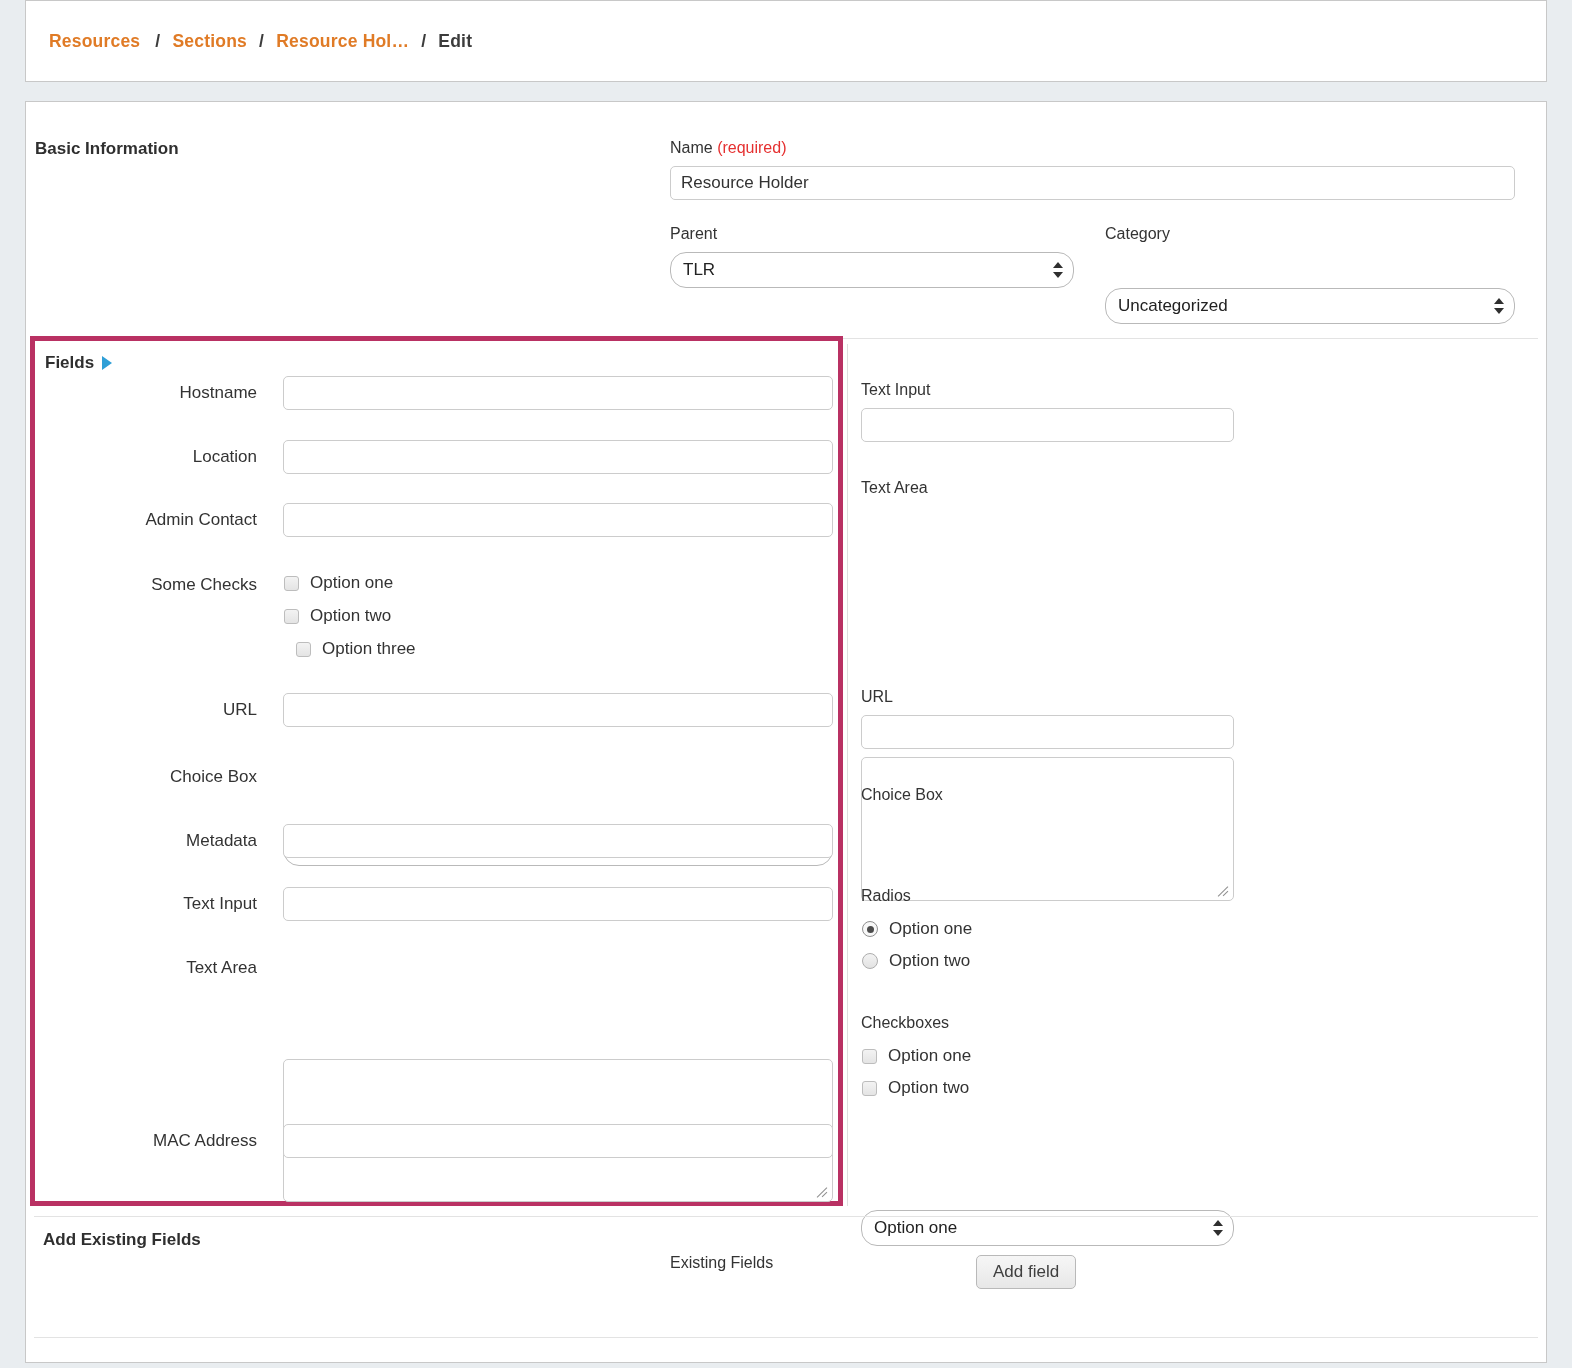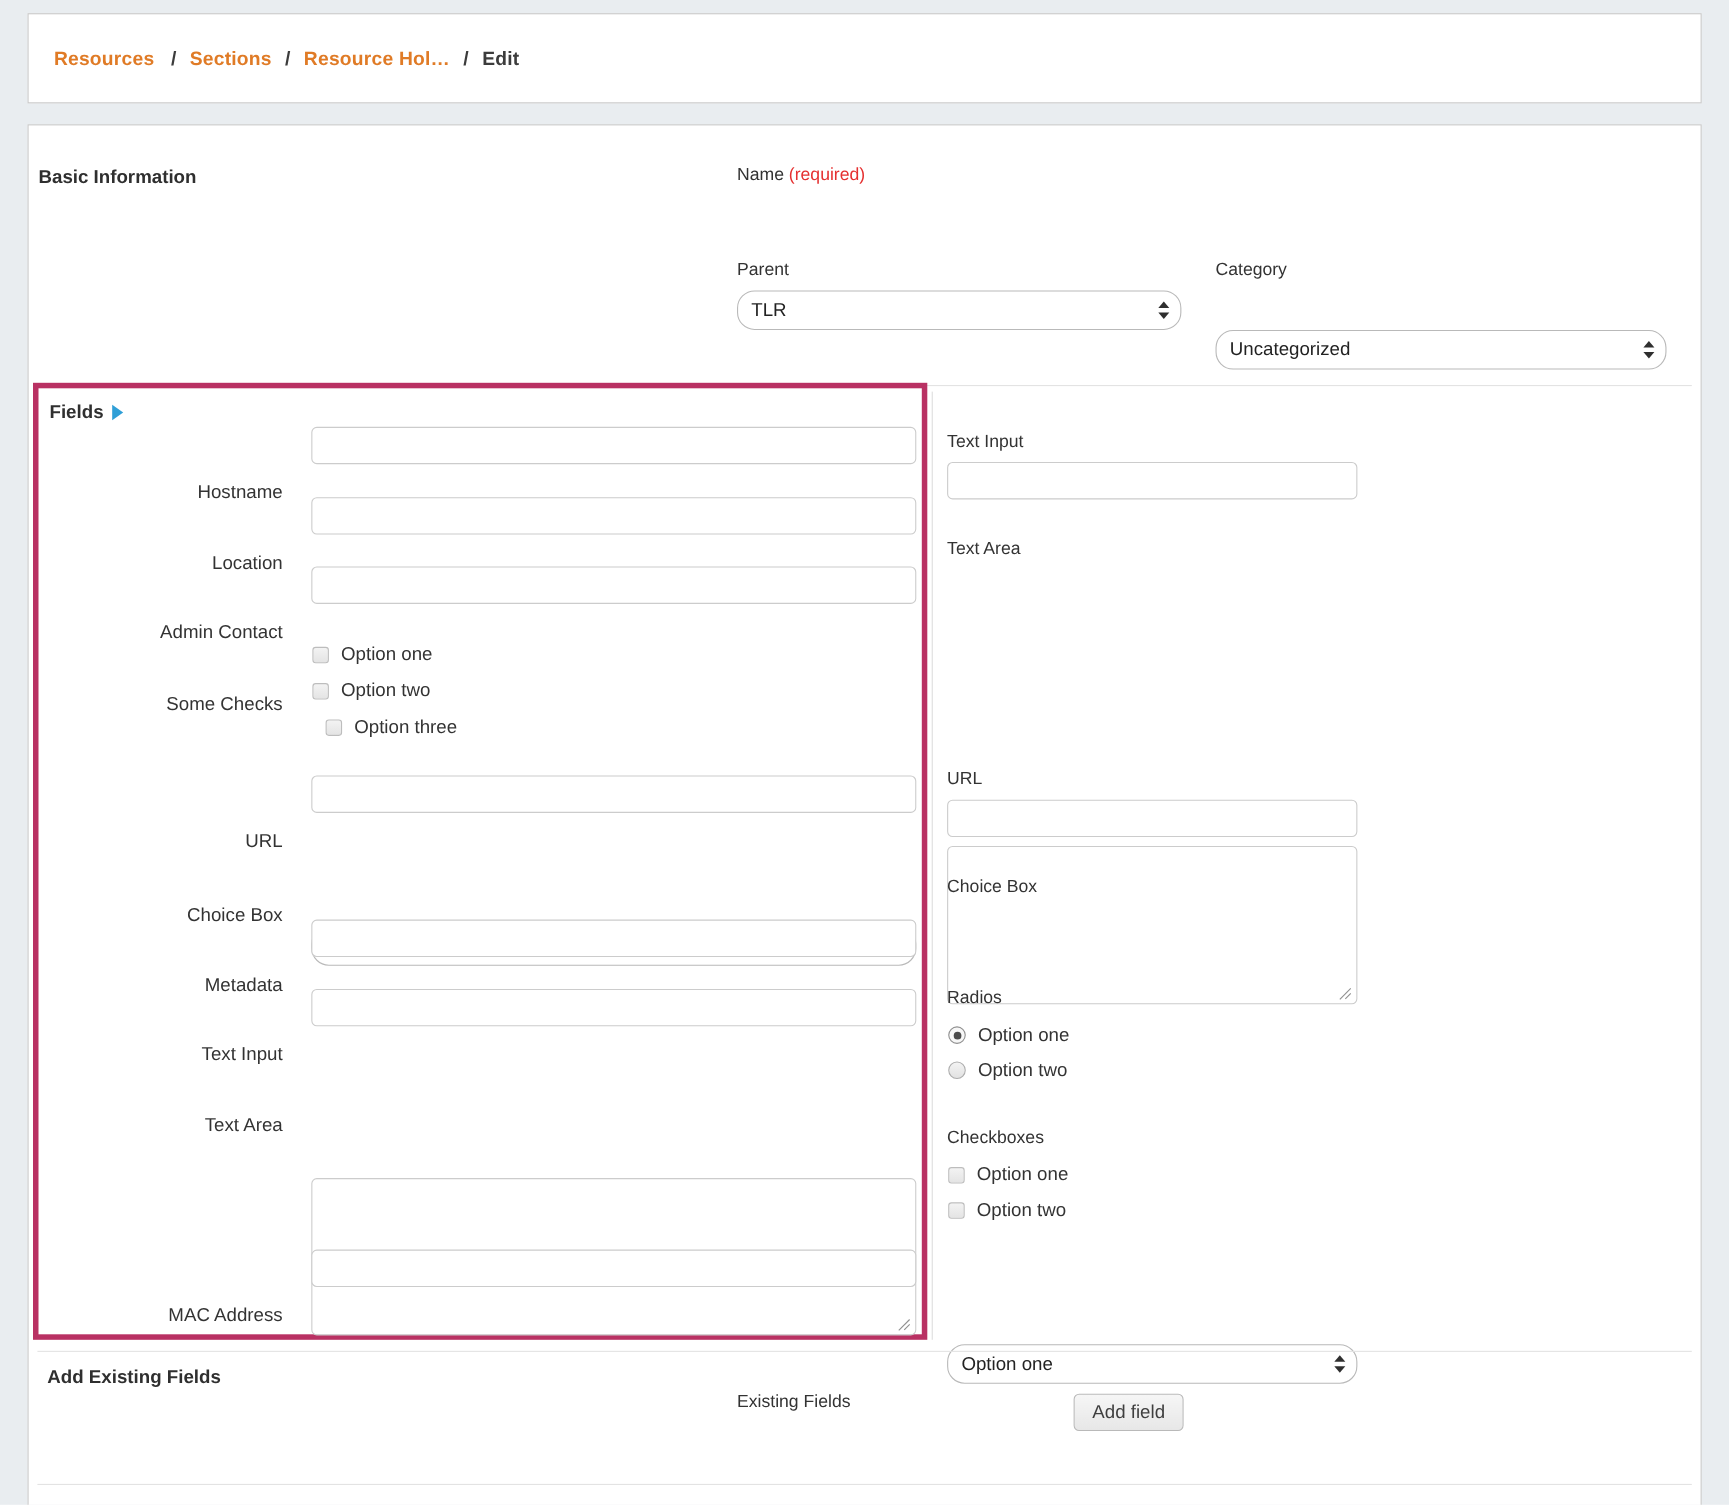--- a/index.html
+++ b/index.html
@@ -4,21 +4,21 @@
 <style>
   * { margin:0; padding:0; box-sizing:border-box; }
   html,body { width:1572px; height:1368px; overflow:hidden; }
   body {
     background:#e9edf0;
     font-family:"Liberation Sans","DejaVu Sans",sans-serif;
     font-size:17px; color:#333;
   }
   .panel { background:#fff; border:1px solid #c8c8c8; }
   .crumb-panel {
-    margin:12px 25px 0 25px; height:82px;
+    margin:0 25px 0 25px; height:82px;
     display:flex; align-items:center; padding-left:23px;text-align:center;
   }
   .crumb { font-weight:bold; font-size:17.5px; letter-spacing:.2px; }
   .crumb a { color:#e07b26; text-decoration:none; cursor:pointer; }
   .crumb .sep { color:#3c3c3c; margin:0 7px; }
   .crumb .sep.first { margin-left:10px; }
   .crumb .current { color:#3c3c3c; }
 
   .main-panel {
     position:relative; margin:19px 25px 0 25px; height:1262px;
@@ -75,21 +75,21 @@
 
   .fields-box {
     position:absolute; left:4px; top:234px; width:813px; height:870px;
     border:5px solid #b93163;
   }
   .tri-icon {
     display:inline-block; width:0; height:0; margin-left:8px;
     border-top:7px solid transparent; border-bottom:7px solid transparent;
     border-left:10px solid #2f9fd7; vertical-align:-2px;
   }
-  .f-label { position:absolute; left:19px; width:212px; text-align:right; font-size:17px; color:#333;margin-top:43px; }
+  .f-label { position:absolute; left:19px; width:212px; text-align:right; font-size:17px; color:#333; }
 
   .gray-p { font-size:16.5px; color:#8a8a8a; line-height:1.45; width:352px; }
 
   .btn {
     border:1px solid #b9b9b9; border-radius:5px;
     background:linear-gradient(#f6f6f6,#e7e7e7);
     height:34px; padding:0 16px; font-size:17px; color:#3f3f3f;
     font-family:inherit; cursor:pointer;
   }
 </style>
@@ -108,20 +108,23 @@
   </div>
 </div>
 
 <div class="panel main-panel">
 
   <div class="abs h1" style="left:9px; top:37px;">Basic Information</div>
 
   <div class="abs lbl" style="left:644px; top:37px;">
     <span>Name </span><span class="req">(required)</span>
   </div>
+  <div class="abs" style="left:644px; top:64px; width:845px;">
+    <input class="tinput" type="text" value="Resource Holder" style="">
+  </div>
 
   <div class="abs lbl" style="left:644px; top:123px;">Parent</div>
   <div class="abs selectbox" style="left:644px; top:150px; width:404px;">
     <span>TLR</span>
     <span class="spinner"></span>
   </div>
 
   <div class="abs lbl" style="left:1079px; top:123px;">Category</div>
   <div class="abs selectbox" style="left:1079px; top:150px; width:410px;">
     <span>Uncategorized</span>

